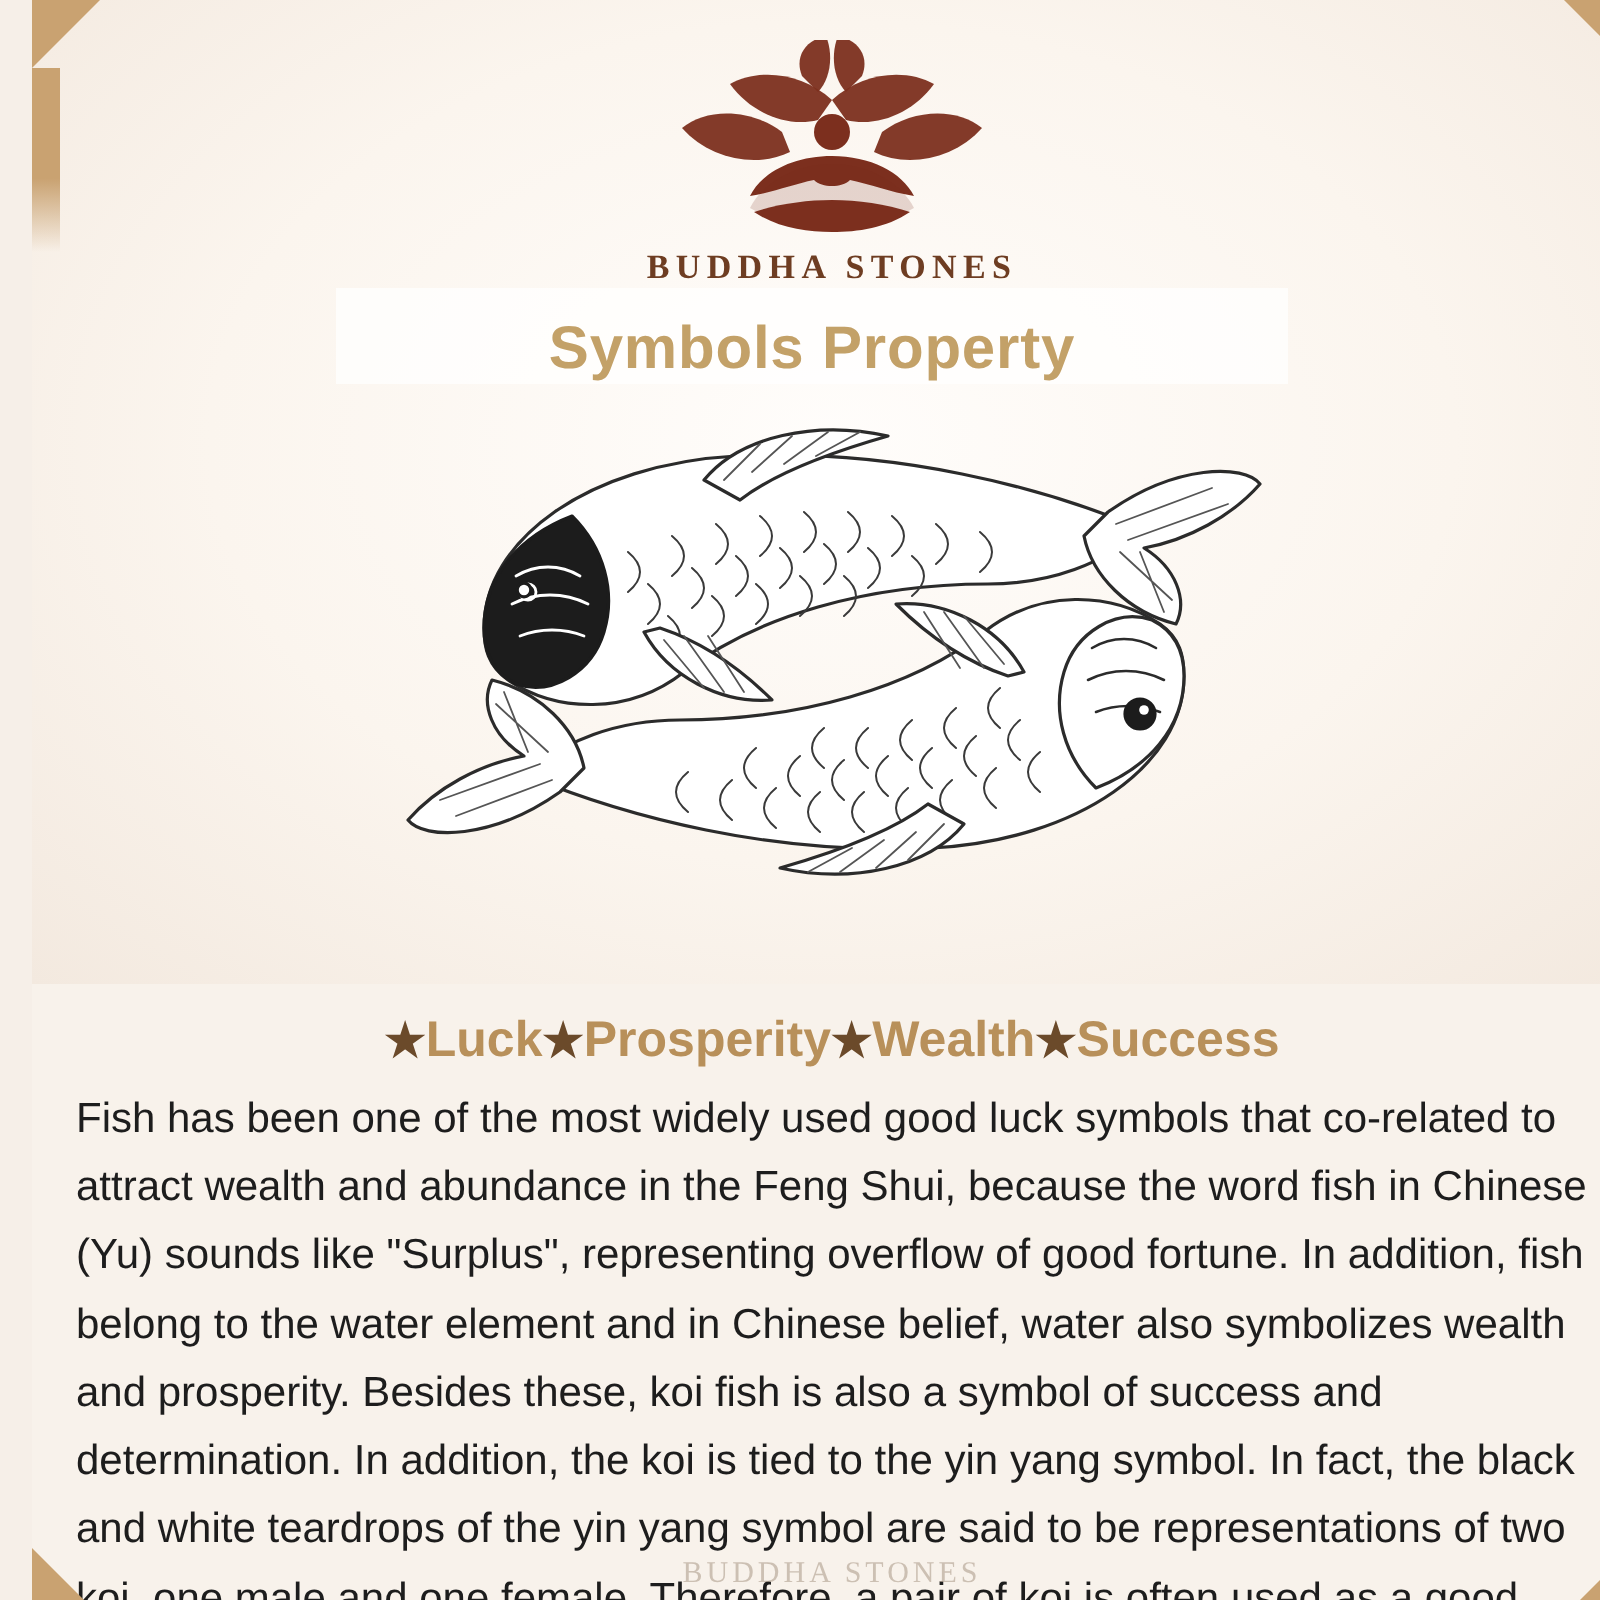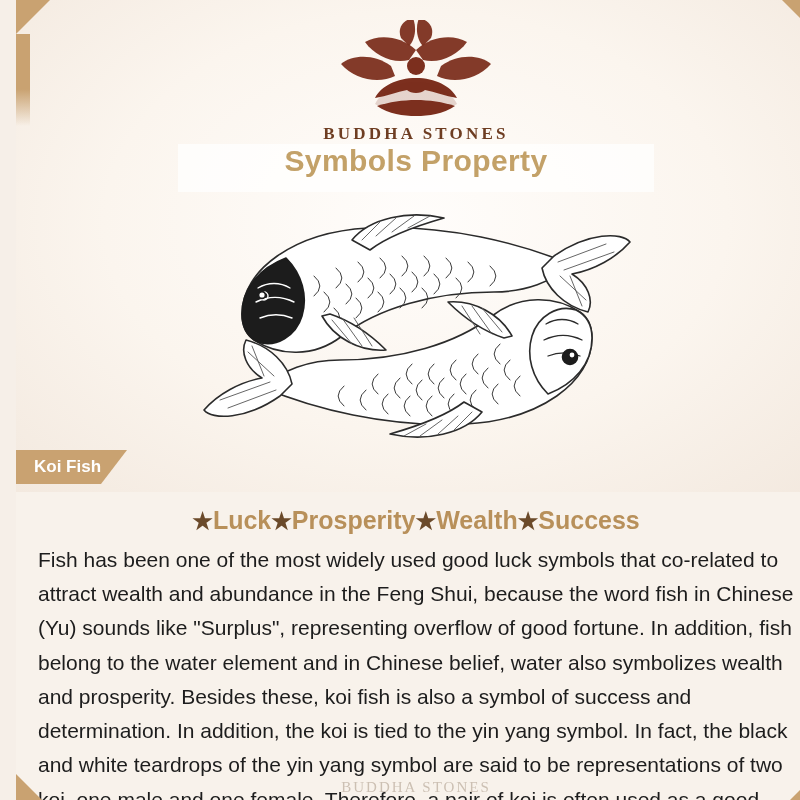--- a/index.html
+++ b/index.html
@@ -89,26 +89,26 @@
     margin-top: 6px;
     font-size: 17px;
     letter-spacing: 3.2px;
     font-weight: bold;
     color: #6e3d22;
     font-family: "Liberation Serif", serif;
   }
   .title-band {
     position: absolute;
     top: 144px;
-    left: 162px;
+    left: 152px;
     width: 476px;
     height: 48px;
     background: rgba(255,255,255,0.72);
     display: flex;
-    align-items: flex-start;
+    align-items: flex-end;
     justify-content: center;
   }
   .title-band span {
     font-size: 30px;
     font-weight: bold;
     color: #c3a168;
     letter-spacing: 0.4px;
   }
   .koi-art {
     position: absolute;
@@ -301,24 +301,20 @@
 
           <path d="M78 200 C44 224 10 224 2 214 C16 198 38 186 60 182
                    C44 172 38 156 44 144 C68 150 86 168 90 188 Z" fill="#ffffff"></path>
           <g stroke="#555" stroke-width="0.9">
             <path d="M74 194 L26 212 M68 186 L18 204 M72 180 L46 156 M62 180 L50 150"></path>
           </g>
         </g>
       </svg>
     </div>
 
-    <div class="ribbon">
-      <div class="ribbon-body">Koi Fish</div>
-      <div class="ribbon-tail"></div>
-    </div>
   </div>
 
   <div class="body-area">
     <div class="slogan">
       <span class="star">★</span><span class="word">Luck</span><span class="star">★</span><span class="word">Prosperity</span><span class="star">★</span><span class="word">Wealth</span><span class="star">★</span><span class="word">Success</span>
     </div>
     <p class="paragraph">Fish has been one of the most widely used good luck symbols that co-related to attract wealth and abundance in the Feng Shui, because the word fish in Chinese (Yu) sounds like "Surplus", representing overflow of good fortune. In addition, fish belong to the water element and in Chinese belief, water also symbolizes wealth and prosperity. Besides these, koi fish is also a symbol of success and determination. In addition, the koi is tied to the yin yang symbol. In fact, the black and white teardrops of the yin yang symbol are said to be representations of two koi, one male and one female. Therefore, a pair of koi is often used as a good luck symbol for a happy marriage.</p>
   </div>
 
   <div class="watermark">BUDDHA STONES</div>

